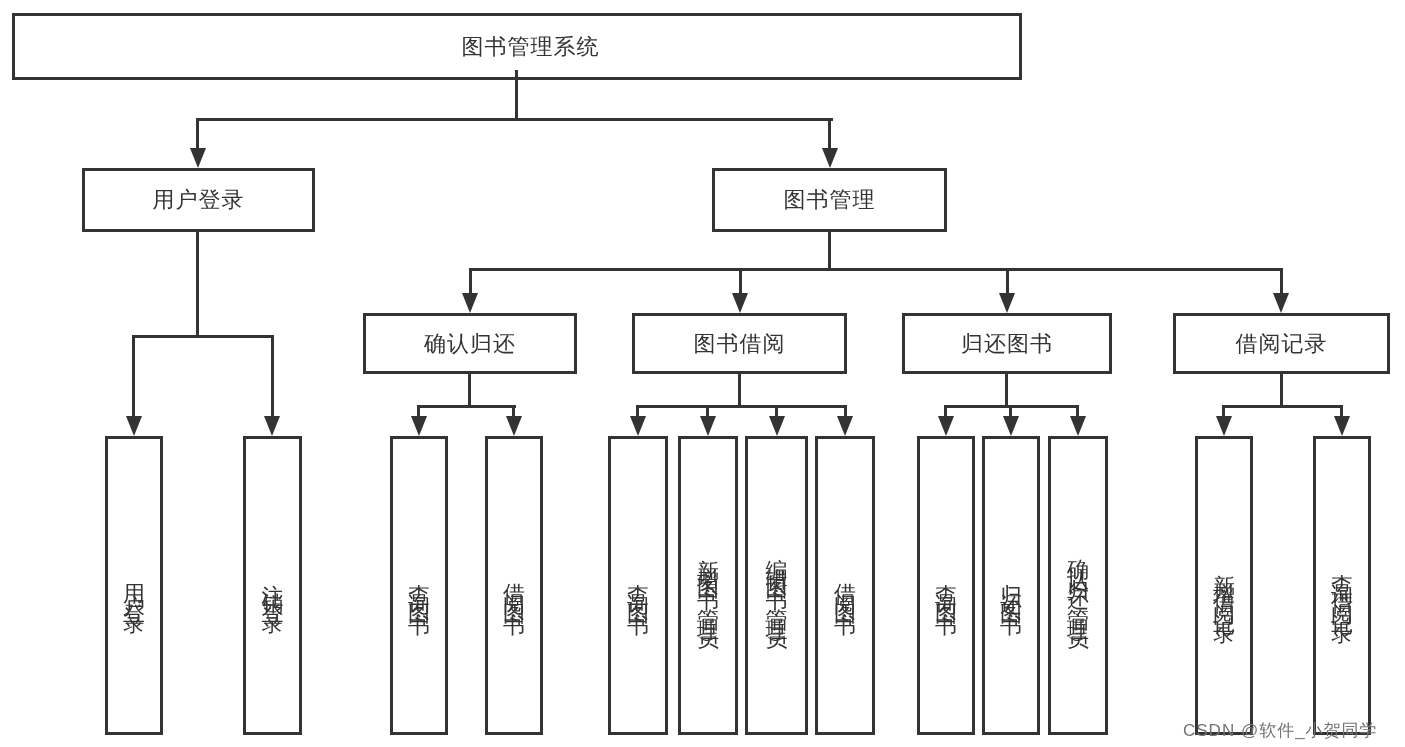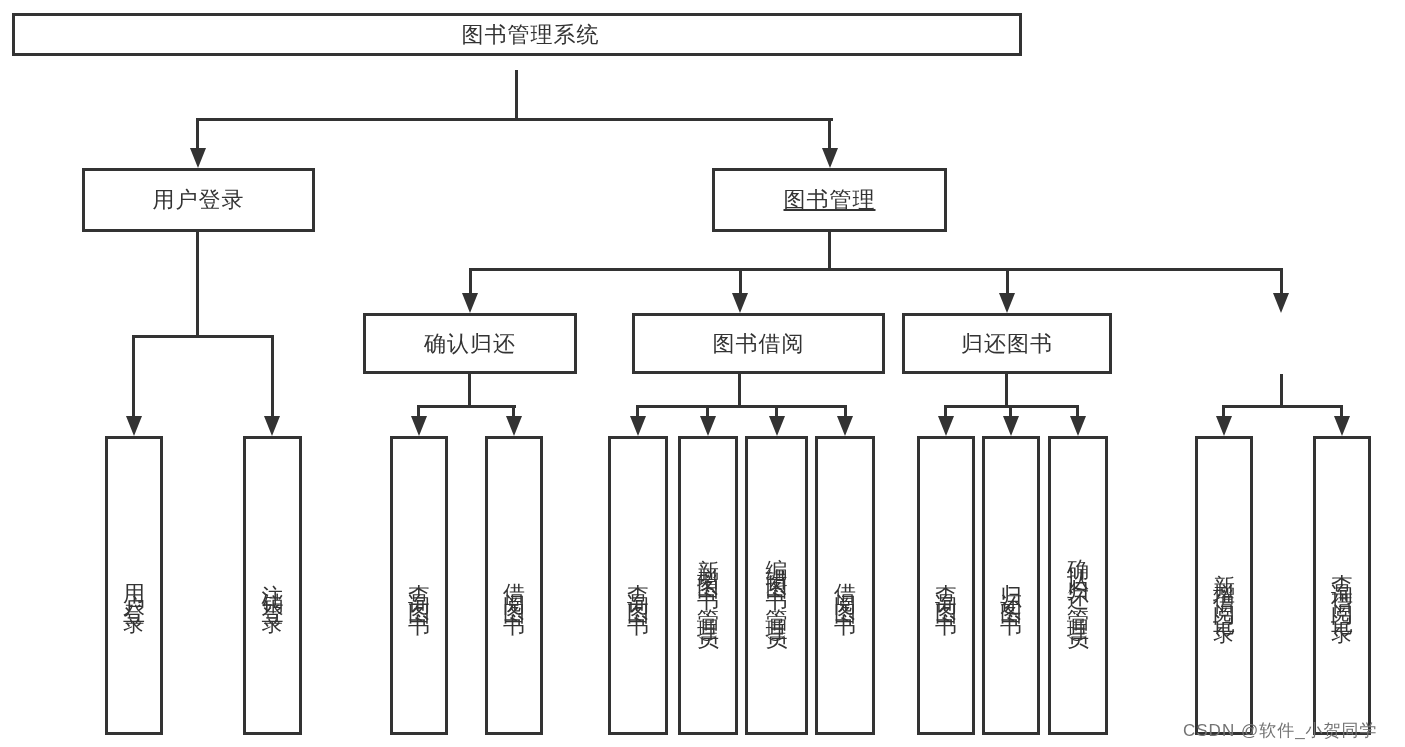--- a/index.html
+++ b/index.html
@@ -70,53 +70,54 @@
     color: #737373;
     z-index: 5;
     white-space: nowrap;
   }
 </style>
 </head>
 <body>
 
 <div class="canvas">
 
-  <div class="box root" style="left:12px; top:13px; width:1010px; height:43px;padding-left:27px;">图书管理系统</div>
+  <div class="box root" style="left:12px; top:13px; width:1010px; height:67px;padding-left:27px;">图书管理系统</div>
 
   <div class="vline" style="left:515px; top:70px; height:50px;"></div>
   <div class="hline" style="left:197px; top:118px; width:636px;"></div>
   <div class="vline" style="left:196px; top:118px; height:34px;"></div>
   <div class="arrow-down" style="left:190px; top:148px;"></div>
   <div class="vline" style="left:828px; top:118px; height:34px;"></div>
   <div class="arrow-down" style="left:822px; top:148px;"></div>
 
   <div class="box" style="left:82px; top:168px; width:233px; height:64px;">用户登录</div>
-  <div class="box" style="left:712px; top:168px; width:235px; height:64px;text-decoration:underline;">图书管理</div>
+  <div class="box" style="left:712px; top:168px; width:235px; height:64px;">图书管理</div>
 
   <div class="vline" style="left:196px; top:232px; height:106px;"></div>
   <div class="hline" style="left:133px; top:335px; width:141px;"></div>
   <div class="vline" style="left:132px; top:335px; height:84px;"></div>
   <div class="arrow-down" style="left:126px; top:416px;"></div>
   <div class="vline" style="left:271px; top:335px; height:84px;"></div>
   <div class="arrow-down" style="left:264px; top:416px;"></div>
 
   <div class="vline" style="left:828px; top:232px; height:39px;"></div>
   <div class="hline" style="left:469px; top:268px; width:814px;"></div>
   <div class="vline" style="left:469px; top:268px; height:28px;"></div>
   <div class="arrow-down" style="left:462px; top:293px;"></div>
   <div class="vline" style="left:739px; top:268px; height:28px;"></div>
   <div class="arrow-down" style="left:732px; top:293px;"></div>
   <div class="vline" style="left:1006px; top:268px; height:28px;"></div>
   <div class="arrow-down" style="left:999px; top:293px;"></div>
   <div class="vline" style="left:1280px; top:268px; height:28px;"></div>
   <div class="arrow-down" style="left:1273px; top:293px;"></div>
 
   <div class="box" style="left:363px; top:313px; width:214px; height:61px;">确认归还</div>
-  <div class="box" style="left:632px; top:313px; width:253px; height:61px;">图书借阅</div>
+  <div class="box" style="left:632px; top:313px; width:215px; height:61px;">图书借阅</div>
   <div class="box" style="left:902px; top:313px; width:210px; height:61px;">归还图书</div>
+  <div class="box" style="left:1173px; top:313px; width:217px; height:61px;">借阅记录</div>
 
   <div class="vline" style="left:468px; top:374px; height:34px;"></div>
   <div class="hline" style="left:418px; top:405px; width:98px;"></div>
   <div class="vline" style="left:417px; top:405px; height:16px;"></div>
   <div class="arrow-down" style="left:411px; top:416px;"></div>
   <div class="vline" style="left:512px; top:405px; height:16px;"></div>
   <div class="arrow-down" style="left:506px; top:416px;"></div>
 
   <div class="vline" style="left:738px; top:374px; height:34px;"></div>
   <div class="hline" style="left:637px; top:405px; width:210px;"></div>

